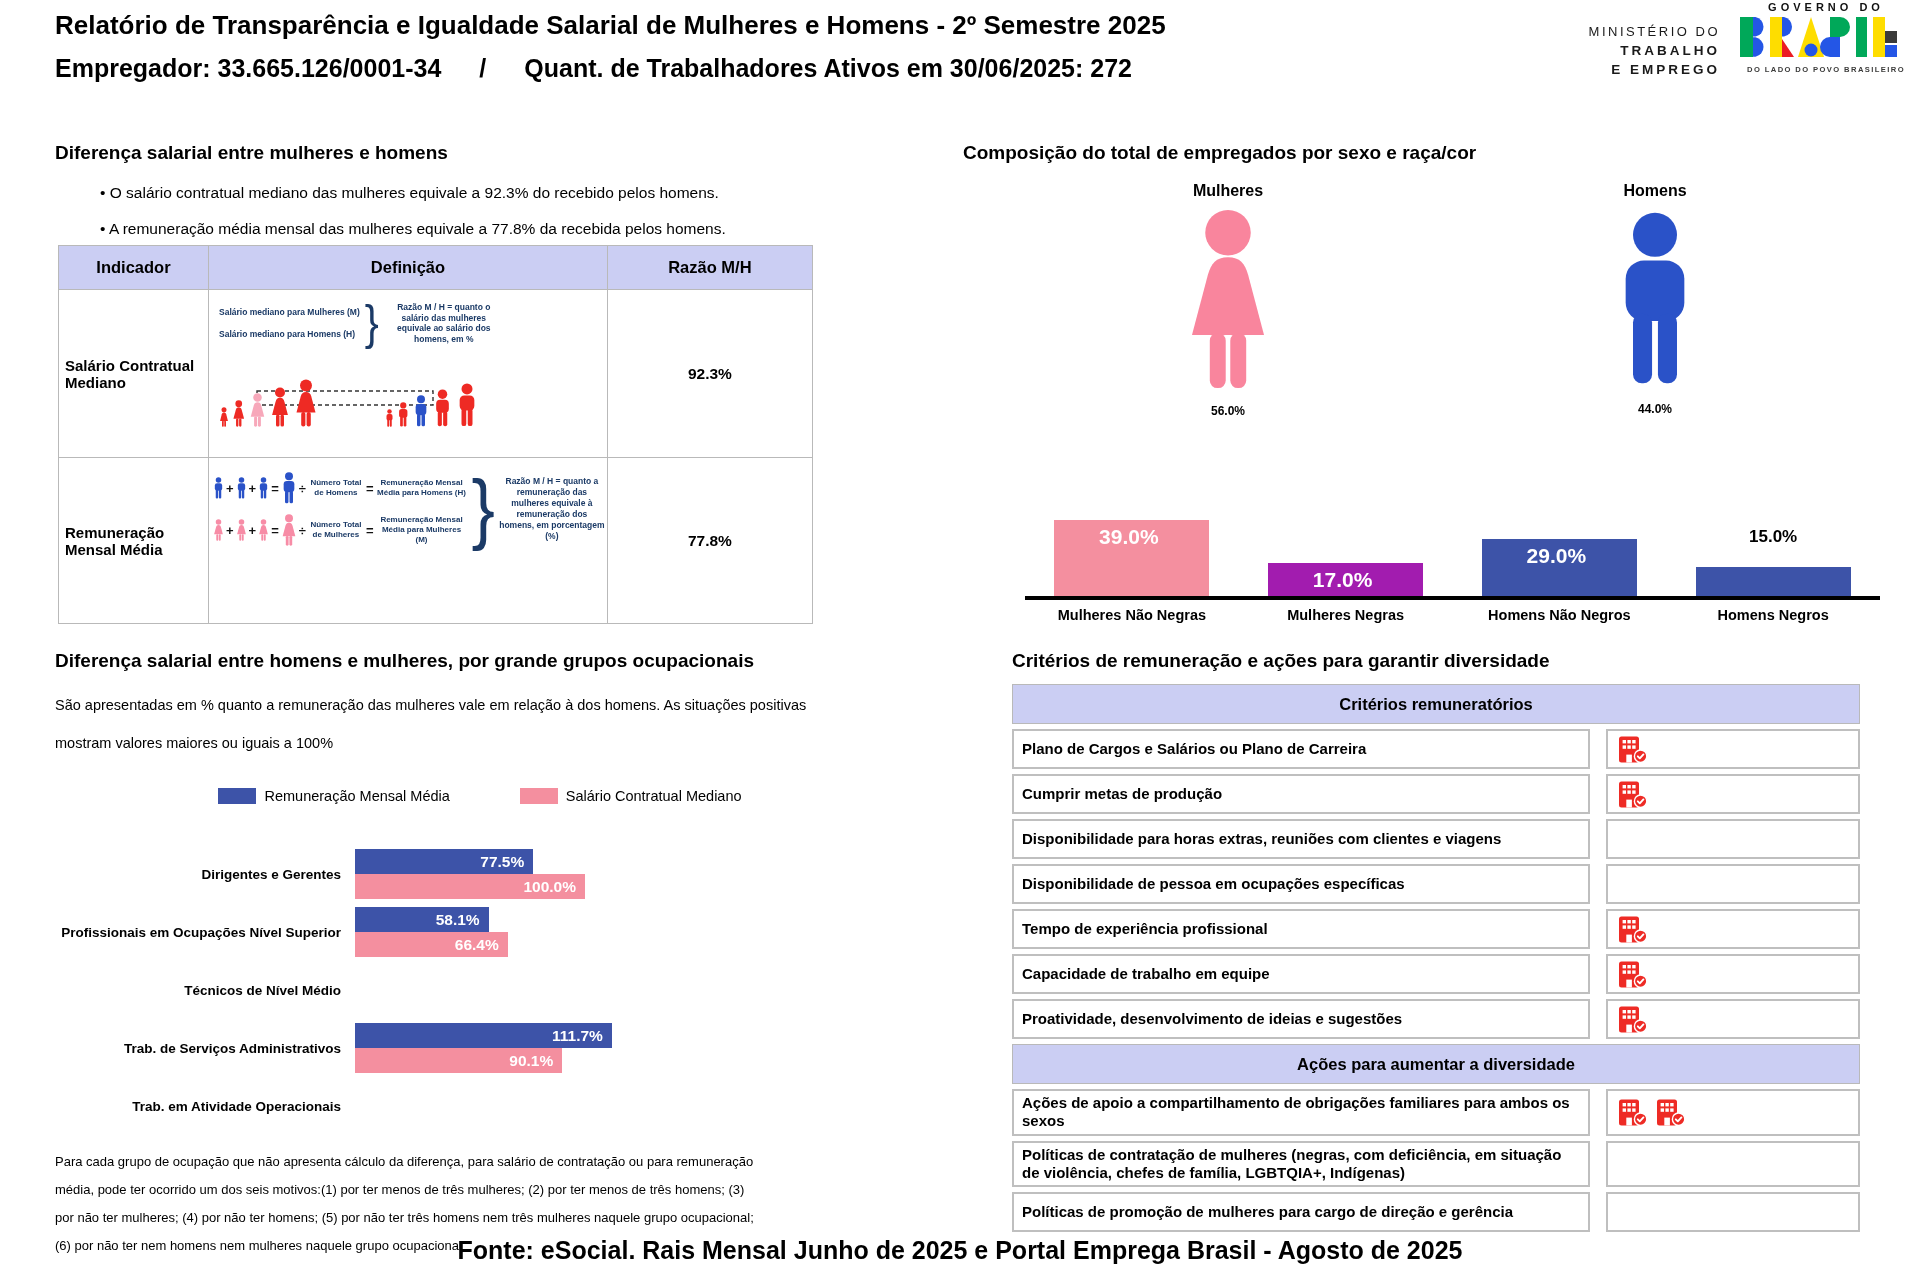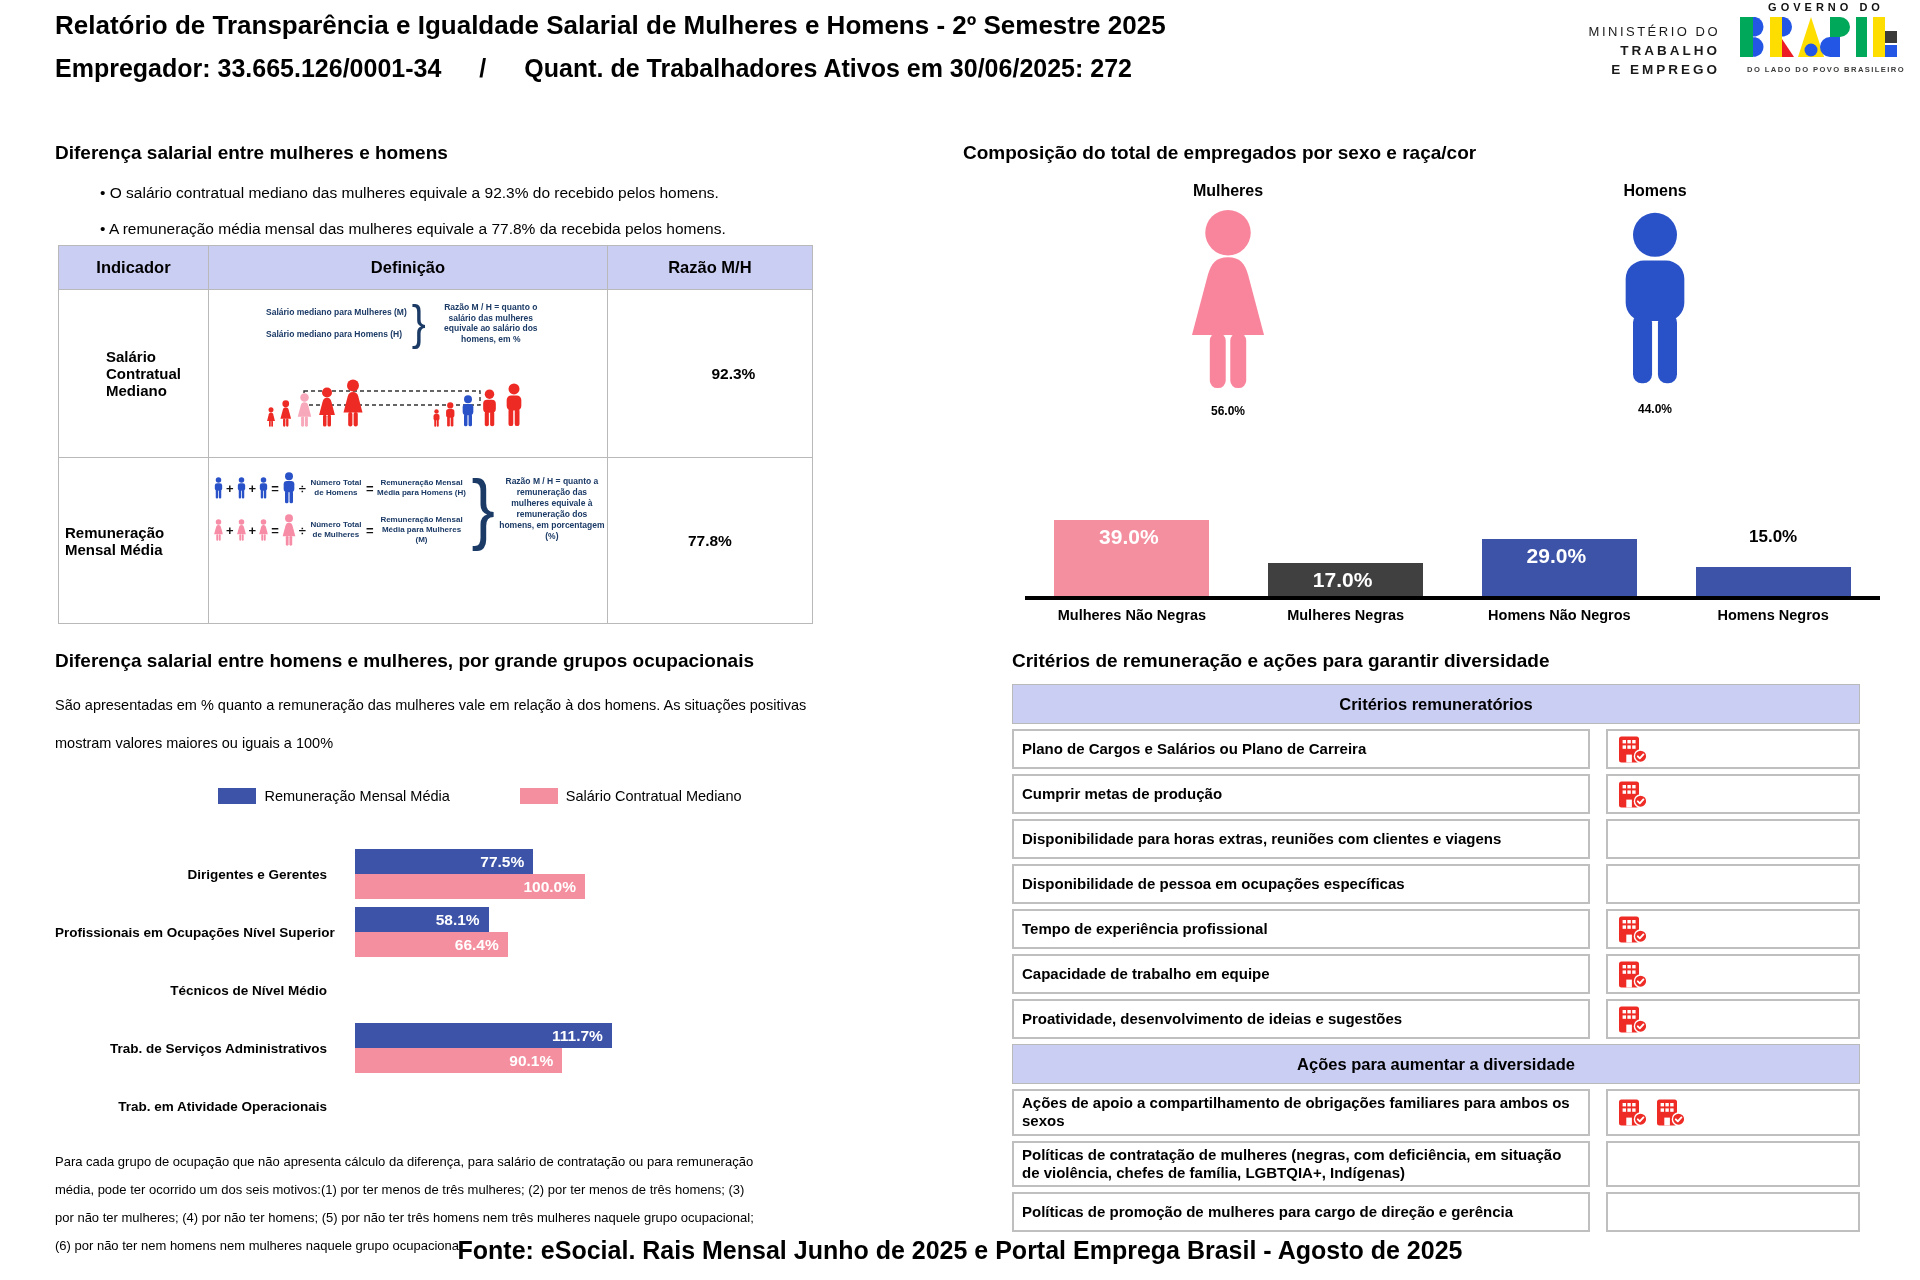--- a/index.html
+++ b/index.html
@@ -21,21 +21,21 @@
   .sec-head { font-size:19px; font-weight:bold; }
 
   
   .bullet { left:100px; font-size:15.5px; }
   .ind-table { left:58px; top:245px; border-collapse:collapse; table-layout:fixed; }
   .ind-table th, .ind-table td { border:1.5px solid #b9b9b9; }
   .ind-table th { background:#cbcef3; height:44px; font-size:16.5px; font-weight:bold; }
   .col-i { width:150px; } .col-d { width:330px; } .col-r { width:205px; }
   .ind-cell { font-size:15px; font-weight:bold; padding-left:6px; vertical-align:middle; }
   .ratio-cell { font-size:15.5px; font-weight:bold; text-align:center; vertical-align:middle; }
-  .r1 td { height:168px;padding-left:47px; } .r2 td { height:166px; }
+  .r1 td { height:168px; } .r2 td { height:166px; }
   .def-cell { vertical-align:top; }
 
   .navy { color:#1b3a66; }
   .d1-top { display:flex; align-items:center; gap:5px; margin:12px 2px 0 10px; }
   .d1-labels { display:flex; flex-direction:column; gap:12px; }
   .d1-labels div { font-size:8.5px; font-weight:bold; white-space:nowrap; }
   .d1-brace { font-size:42px; font-weight:400; line-height:0.9; transform:scaleY(1.15); }
   .d1-note  { width:120px; font-size:8.5px; font-weight:bold; text-align:center; line-height:1.25; }
   .d1-people { display:block; margin:2px 0 0 8px; }
 
@@ -62,21 +62,21 @@
   #race-cats { display:flex; margin-top:7px; }
   .race-cat  { width:25%; text-align:center; font-size:14.5px; font-weight:bold; white-space:nowrap; }
 
   
   .occ-sub { left:55px; font-size:14.5px; }
   #occ-legend { left:200px; top:788px; width:560px; display:flex; justify-content:center; gap:70px; }
   .leg-item { display:flex; align-items:center; gap:8px; font-size:14.5px; }
   .leg-swatch { width:38px; height:16px; display:inline-block; }
   #occ-body { left:55px; top:845px; width:690px; }
   .occ-row  { height:58px; display:flex; align-items:center; }
-  .occ-label { width:300px; text-align:right; padding-right:28px; font-size:13.5px;
+  .occ-label { width:300px; text-align:right; padding-right:14px; font-size:13.5px;
                font-weight:bold; white-space:nowrap; }
   .occ-bars { display:flex; flex-direction:column; }
   .occ-bar  { height:25px; position:relative; }
   .occ-val  { position:absolute; right:9px; top:0; line-height:25px; color:#fff;
               font-size:15.5px; font-weight:bold; }
   .occ-note { left:55px; top:1148px; width:700px; font-size:13px; line-height:2.15; }
 
   
   #crit-table { left:1012px; top:684px; width:848px; }
   .crit-band { background:#cbcef3; border:1.5px solid #b9b9b9; height:40px; margin-bottom:5px;
@@ -260,21 +260,21 @@
   </div>
 
   <div class="abs" id="race-chart">
     <div id="race-slots">
         <div class="race-slot">
           <div class="race-bar" style="height: 76.05px; background: rgb(244, 143, 159);">
             <div class="race-val-in">39.0%</div>
           </div>
         </div>
         <div class="race-slot">
-          <div class="race-bar" style="height: 33.15px; background: #404040;">
+          <div class="race-bar" style="height: 33.15px; background: #a21caf;">
             <div class="race-val-in">17.0%</div>
           </div>
         </div>
         <div class="race-slot">
           <div class="race-bar" style="height: 56.55px; background: rgb(61, 83, 168);">
             <div class="race-val-in">29.0%</div>
           </div>
         </div>
         <div class="race-slot">
           <div class="race-val-above">15.0%</div>

